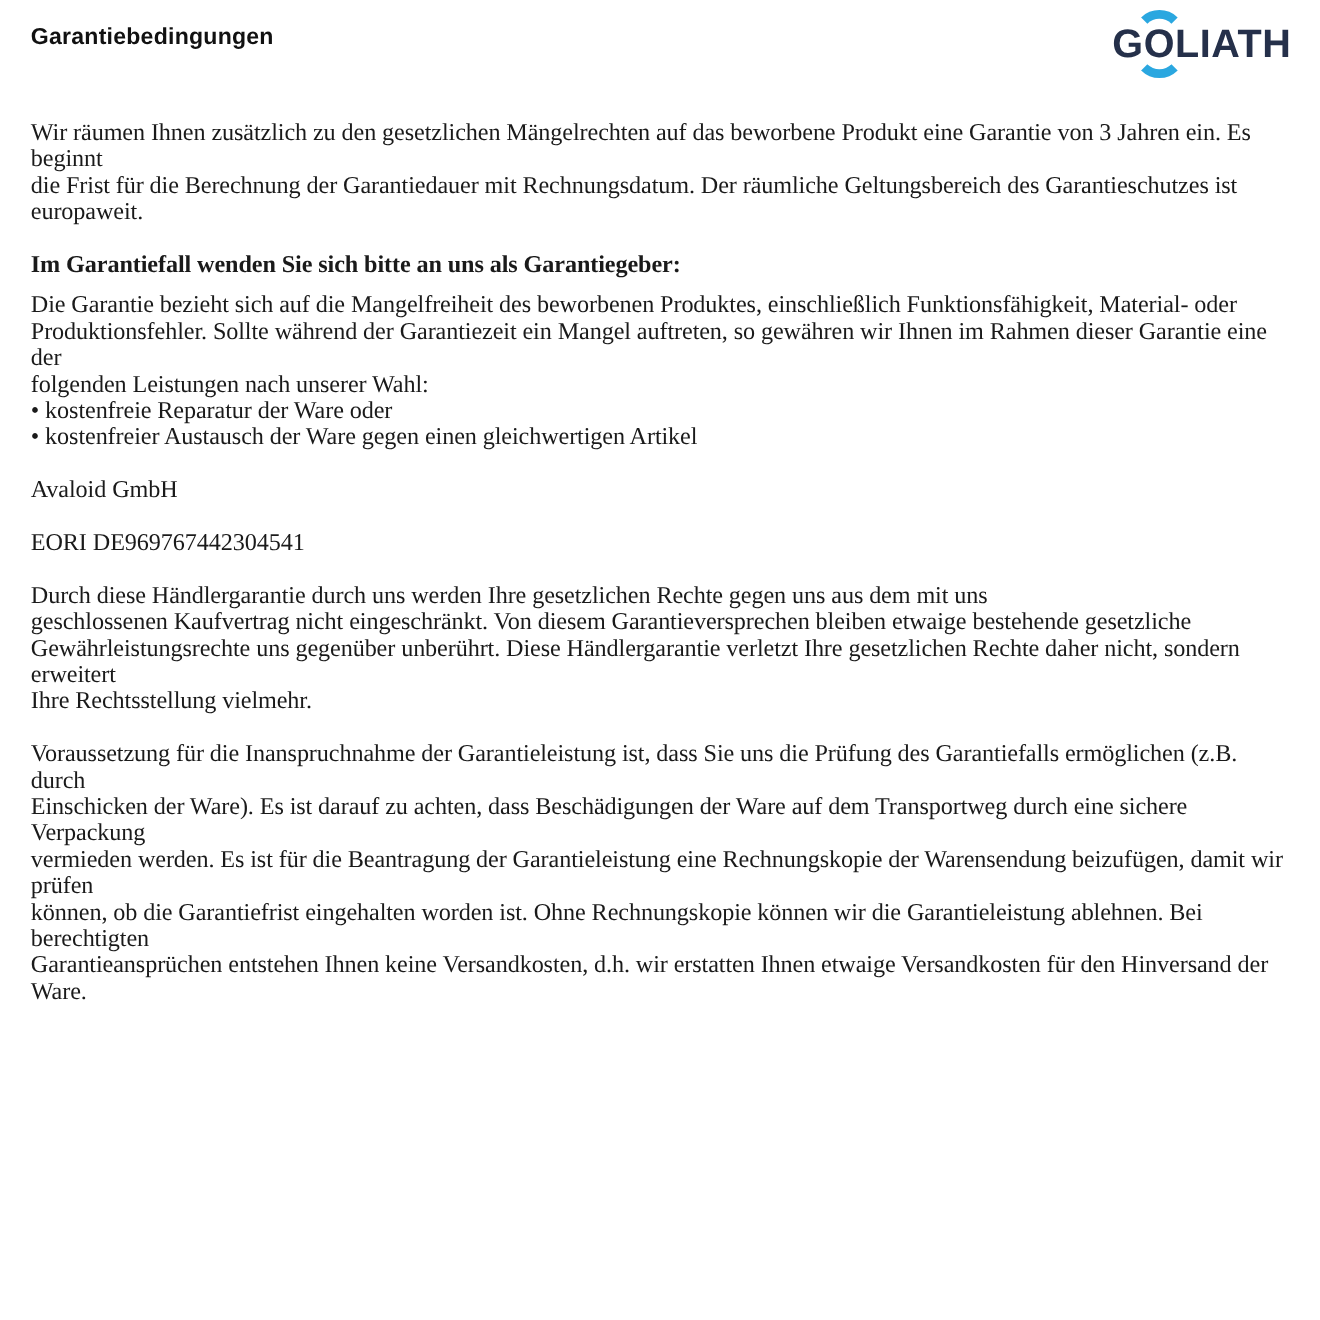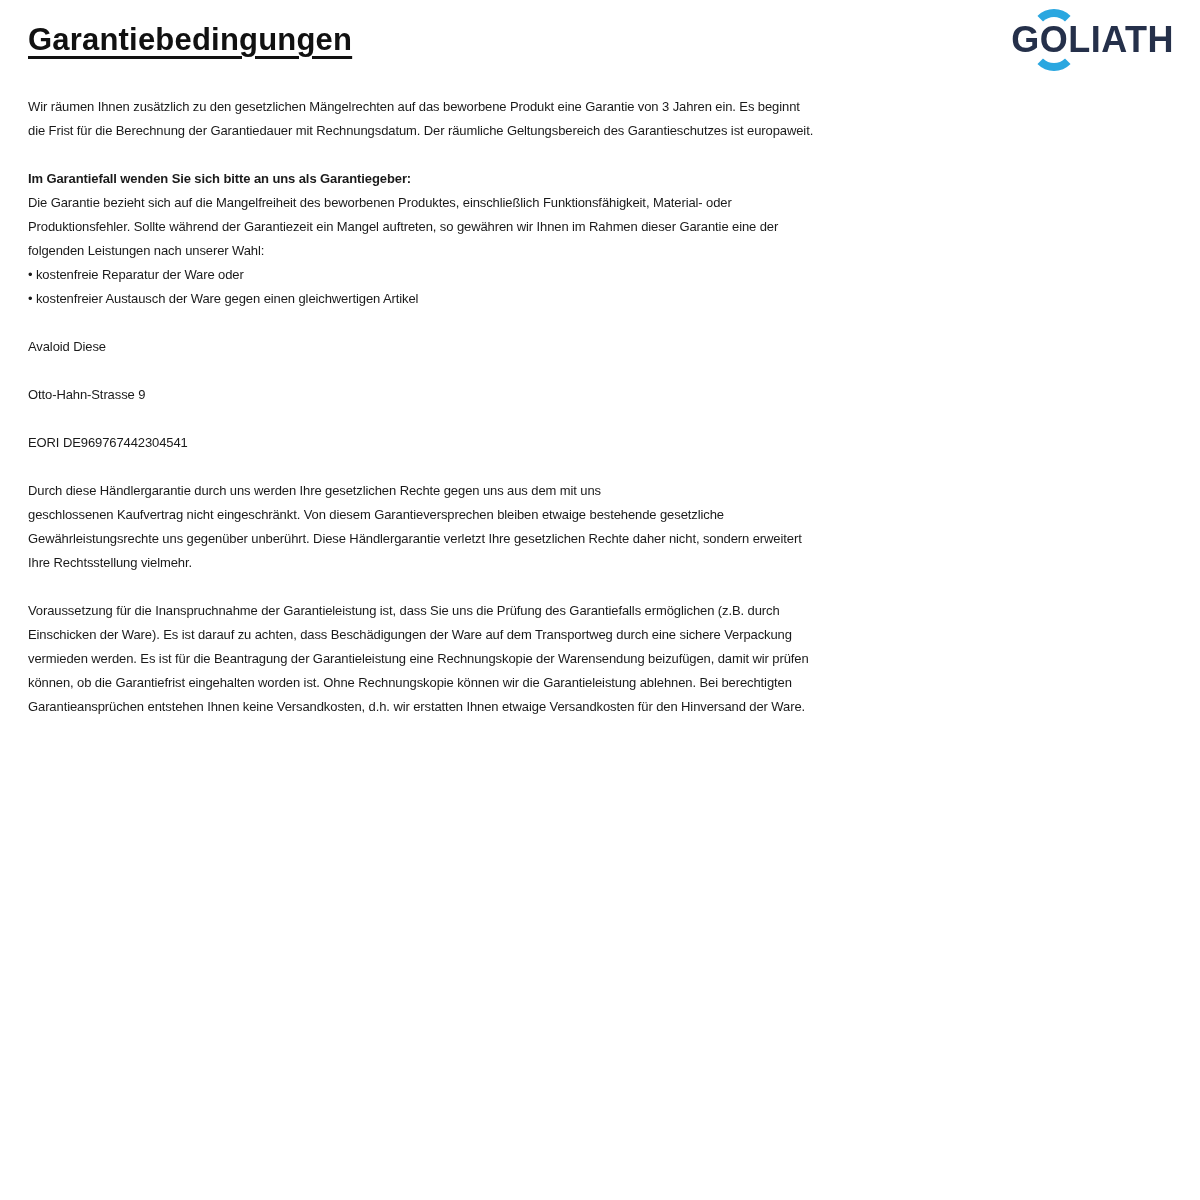--- a/index.html
+++ b/index.html
@@ -13,37 +13,37 @@
     position: relative;
     font-family: "Liberation Sans", "DejaVu Sans", sans-serif;
     color: #1a1a1a;
     overflow: hidden;
   }
   .page {
     padding: 22px 28px 0 28px;
     width: 1144px;
   }
   .doc-title {
-    font-size: 31px;
+    font-size: 21px;
     font-weight: bold;
     color: #111111;
     margin: 0 0 40px 0;
     display: inline-block;
-    text-decoration: underline;
     text-decoration-thickness: 3px;
     text-underline-offset: 6px;
     letter-spacing: 0.2px;
   }
   .title-row { height: 73px; }
   p.block {
-    font-size: 13px;
+    font-size: 22px;
     line-height: 24px;
     letter-spacing: -0.1px;
-    margin: 0 0 24px 0;
+    margin: 13px 0 24px 0;
     white-space: pre-line;
+    font-family: Liberation Serif, serif;
   }
   p.block.bold-heading {
     font-weight: bold;
     margin-bottom: 0;
   }
   
   .logo {
     position: absolute;
     top: 22px;
     right: 26px;
@@ -97,22 +97,21 @@
   <p class="block">Wir räumen Ihnen zusätzlich zu den gesetzlichen Mängelrechten auf das beworbene Produkt eine Garantie von 3 Jahren ein. Es beginnt
 die Frist für die Berechnung der Garantiedauer mit Rechnungsdatum. Der räumliche Geltungsbereich des Garantieschutzes ist europaweit.</p>
 
   <p class="block bold-heading">Im Garantiefall wenden Sie sich bitte an uns als Garantiegeber:</p>
 
   <p class="block">Die Garantie bezieht sich auf die Mangelfreiheit des beworbenen Produktes, einschließlich Funktionsfähigkeit, Material- oder
 Produktionsfehler. Sollte während der Garantiezeit ein Mangel auftreten, so gewähren wir Ihnen im Rahmen dieser Garantie eine der
 folgenden Leistungen nach unserer Wahl:
 • kostenfreie Reparatur der Ware oder
 • kostenfreier Austausch der Ware gegen einen gleichwertigen Artikel</p>
-  <p class="block">Avaloid Diese</p>
-  <p class="block">Otto-Hahn-Strasse 9</p>
+  <p class="block">Avaloid GmbH</p>
 
 
 
   <p class="block">EORI DE969767442304541</p>
 
 
 
 
   <p class="block">Durch diese Händlergarantie durch uns werden Ihre gesetzlichen Rechte gegen uns aus dem mit uns
 geschlossenen Kaufvertrag nicht eingeschränkt. Von diesem Garantieversprechen bleiben etwaige bestehende gesetzliche

